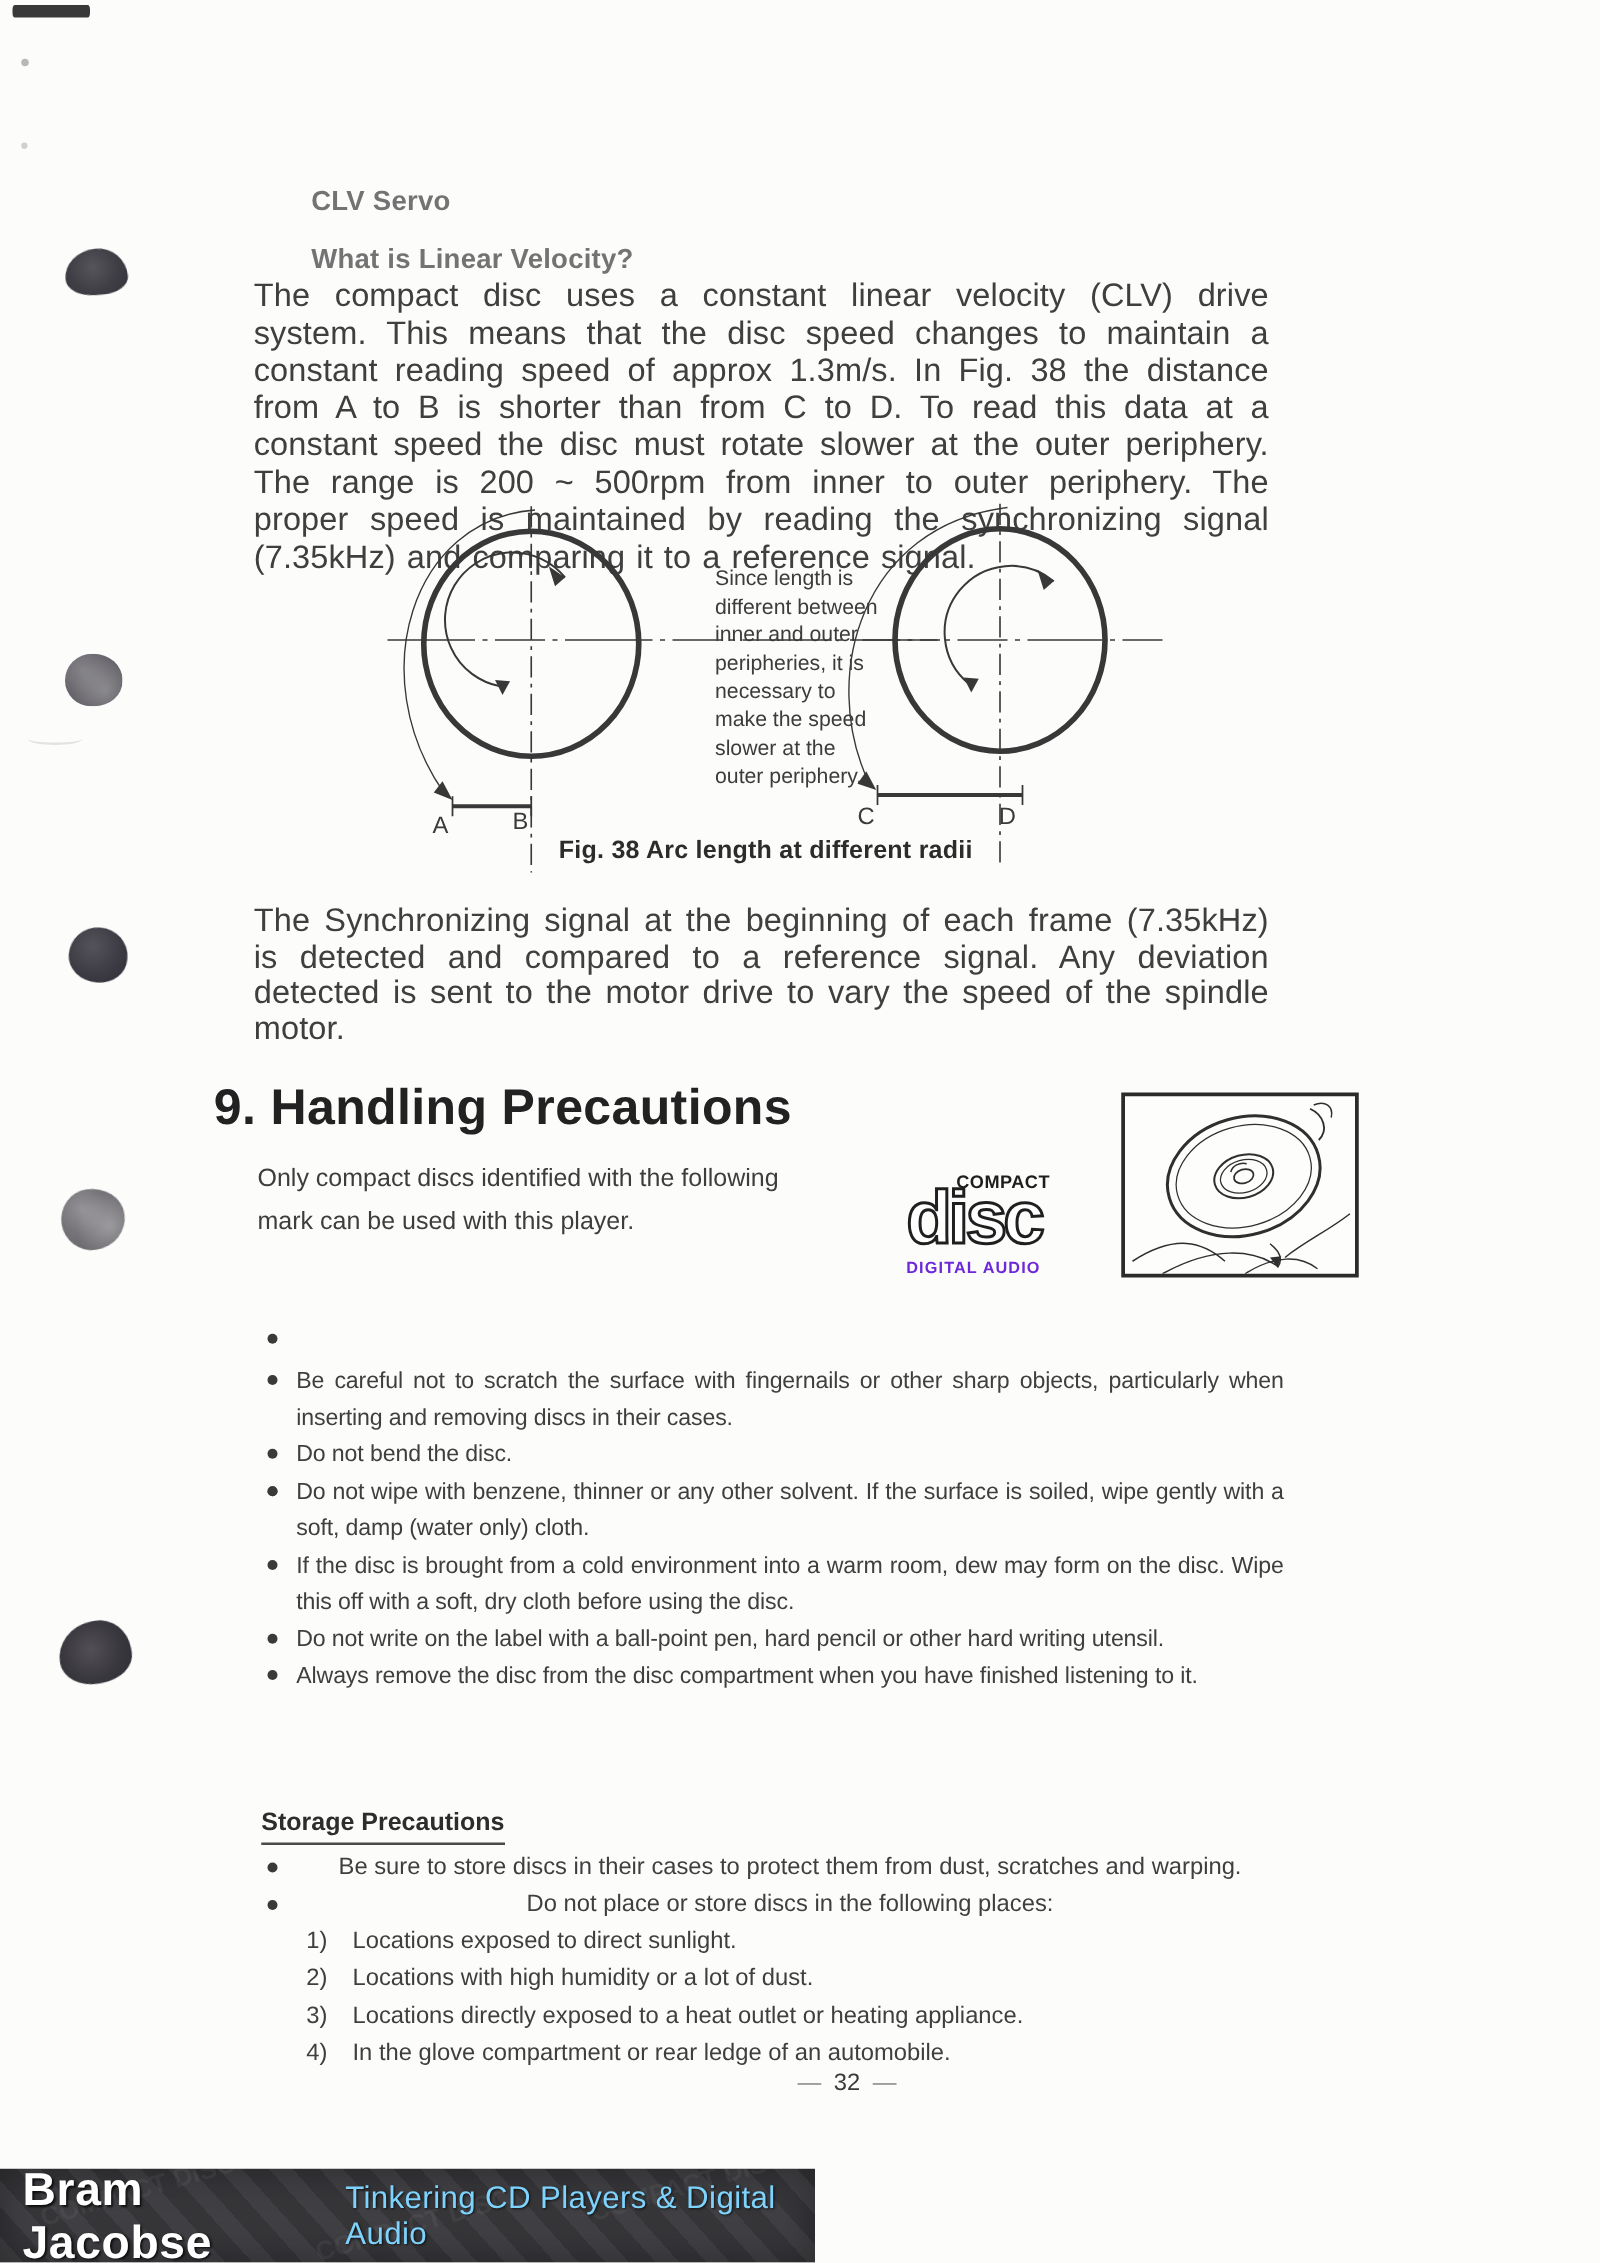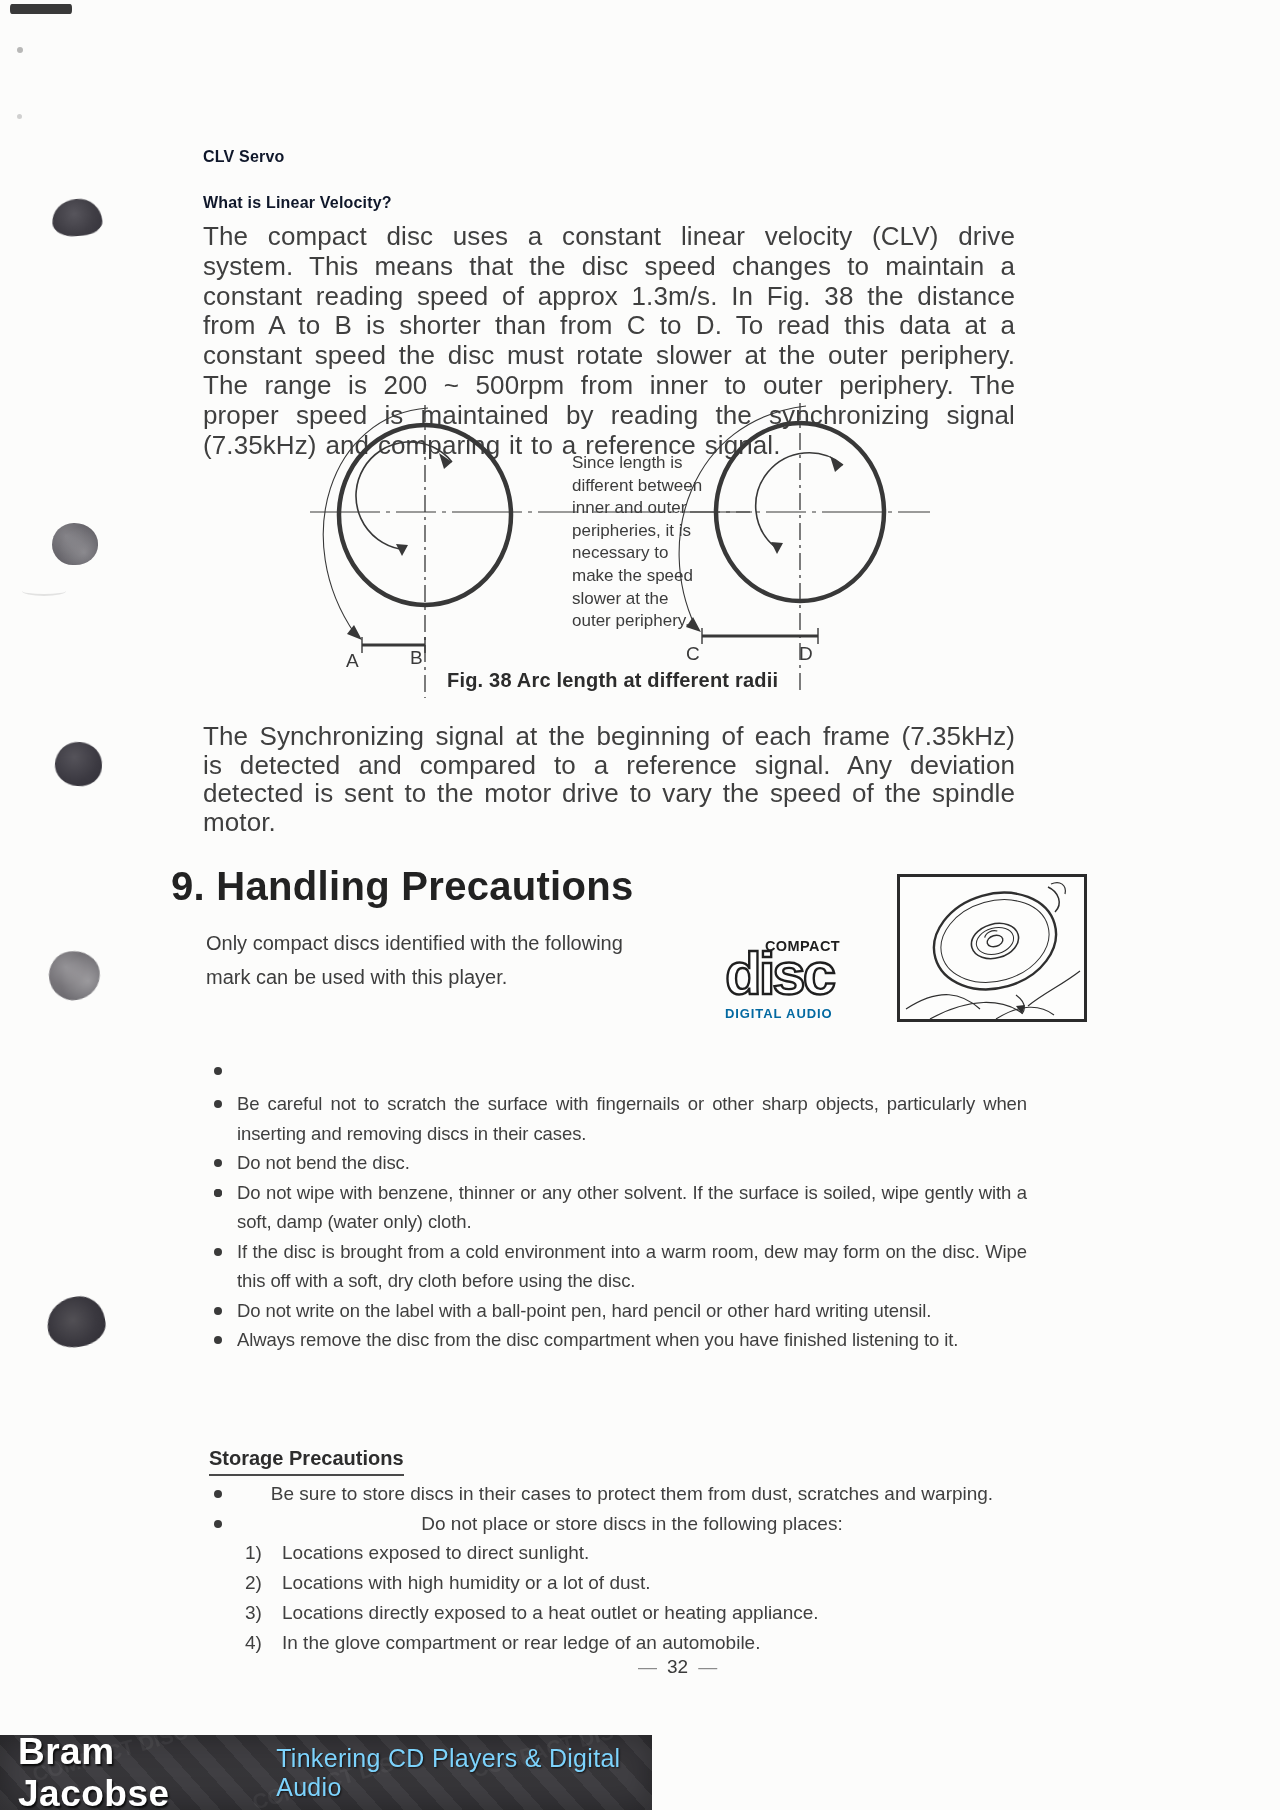--- a/index.html
+++ b/index.html
@@ -26,21 +26,21 @@
   .blob3{left:55px;top:742px;width:47px;height:44px;border-radius:50% 50% 48% 52%/54% 52% 46% 48%;
     background:radial-gradient(circle at 40% 35%, #55535a 0%, #3b3941 60%, #302e36 100%);transform:rotate(4deg);}
   .blob4{left:49px;top:951px;width:51px;height:49px;border-radius:46% 54% 52% 48%/50% 48% 52% 50%;
     background:radial-gradient(circle at 35% 30%, #7a787d 0%, #565359 40%, #413f46 85%),
                radial-gradient(circle at 75% 65%, rgba(255,255,255,.3), transparent 55%);
     background-blend-mode:lighten;opacity:.8;transform:rotate(-8deg);}
   .blob5{left:47px;top:1297px;width:58px;height:50px;border-radius:55% 45% 50% 50%/60% 55% 42% 45%;
     background:radial-gradient(circle at 45% 45%, #525055 0%, #3a383f 55%, #2e2c33 100%);transform:rotate(-10deg);}
 
   
-  .h-small{font-size:16px;font-weight:bold;color:#0f172a;letter-spacing:.2px;}
+  .h-small{font-size:22px;font-weight:bold;color:#737373;letter-spacing:.2px;margin-left:46px;}
   .para{font-size:26px;line-height:29.8px;text-align:justify;color:#3f3f3f;letter-spacing:.1px;word-spacing:1.5px;}
   .sec-head{left:203px;top:148px;}
   .q-head{left:203px;top:194px;}
   .para1{left:203px;top:222px;width:812px;}
   .para2{left:203px;top:722px;width:812px;line-height:28.5px;}
 
   
   .figure{left:0;top:398px;width:1280px;height:304px;}
   .fig-svg{position:absolute;left:250px;top:0;}
   .fig-note{position:absolute;left:572px;top:54px;width:150px;font-size:17px;line-height:22.6px;color:#3c3c3c;}
@@ -53,21 +53,21 @@
   .fig-caption{position:absolute;left:447px;top:271px;font-size:20px;font-weight:bold;color:#2c2c2c;letter-spacing:.2px;}
 
   
   .big-head{left:171px;top:864px;font-size:40px;font-weight:bold;color:#222;letter-spacing:.3px;}
   .intro1{left:206px;top:932px;font-size:20px;color:#3d3d3d;}
   .intro2{left:206px;top:966px;font-size:20px;color:#3d3d3d;}
 
   .cd-logo{left:723px;top:936px;width:142px;height:88px;}
   .cd-logo .top{position:absolute;left:42px;top:2px;font-size:14.5px;font-weight:bold;color:#1e1e1e;letter-spacing:.4px;}
   .cd-logo svg{position:absolute;left:0;top:9px;}
-  .cd-logo .bottom{position:absolute;left:2px;top:70px;font-size:13px;font-weight:bold;color:#0369a1;letter-spacing:.9px;}
+  .cd-logo .bottom{position:absolute;left:2px;top:70px;font-size:13px;font-weight:bold;color:#6d28d9;letter-spacing:.9px;}
 
   .hand-box{left:897px;top:874px;width:184px;height:142px;border:3px solid #2b2b2b;background:#fdfdfc;}
 
   .bullets{left:213px;top:1056px;width:814px;list-style:none;margin:0;padding:0;}
   .bullets li{position:relative;padding-left:24px;font-size:18.5px;line-height:29.5px;text-align:justify;
     color:#3f3f3f;letter-spacing:-.1px;margin:0;}
   .bullets li.gap{margin-bottom:33px;}
   .dot{position:absolute;left:1px;top:11px;width:8px;height:8px;border-radius:50%;background:#3a3a3a;}
 
   .storage-head{left:209px;top:1447px;font-size:20px;font-weight:bold;color:#2d2d2d;

